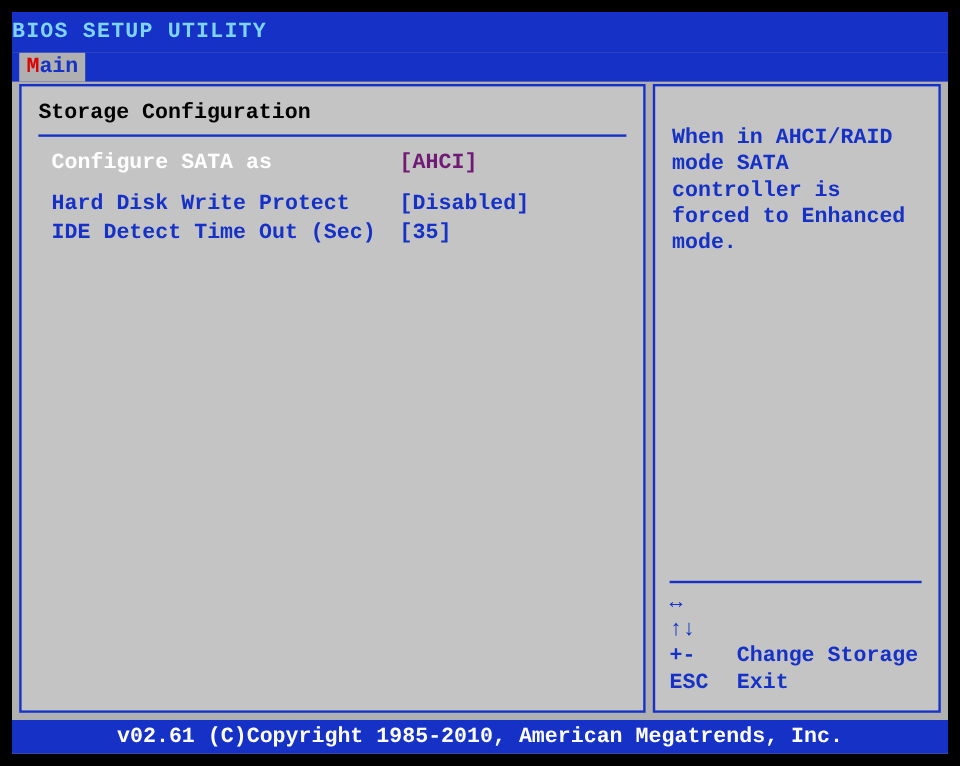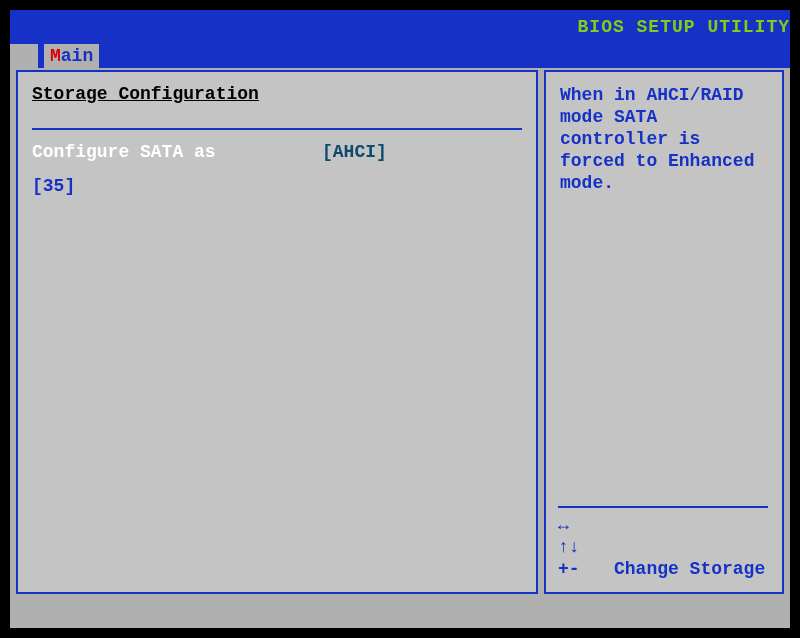--- a/index.html
+++ b/index.html
@@ -14,30 +14,29 @@
     }
     .screen {
       position: absolute;
       left: 10px; top: 10px;
       width: 780px; height: 618px;
       background: #b0b0b0;
     }
     .titlebar {
       height: 34px;
       background: #1531c6;
-      color: #84cc16;
-      text-align: right;
+      color: #7dd3fc;
+      text-align: left;
       line-height: 34px;
       letter-spacing: 1px;
     }
     .tabbar {
       height: 24px;
       background: #1531c6;
       position: relative;
-      margin-left: 28px;
     }
     .tab {
       position: absolute;
       left: 6px; top: 0;
       padding: 0 6px;
       height: 24px;
       line-height: 24px;
       background: #b0b0b0;
       color: #1531c6;
     }
@@ -50,43 +49,44 @@
       position: absolute;
       top: 0; bottom: 0;
       border: 2px solid #1531c6;
       background: #c4c4c4;
       padding: 12px 14px;
     }
     .pane-left { left: 0; width: 522px; }
     .pane-right { right: 0; width: 240px; }
     .section-title {
       color: #000;
-      margin-bottom: 24px;
-      text-decoration: underline;
+      margin-bottom: 8px;
     }
     .hr {
       border: 0;
       border-top: 2px solid #1531c6;
       margin: 4px 0 10px 0;
     }
     .row {
       display: flex;
       line-height: 24px;
       height: 24px;
+      margin-left: 11px;
     }
     .row .label { width: 290px; }
     .row .value { flex: 1; }
     .row.selected { color: #fff; }
     .row.selected .label { color: #fff; }
-    .row.selected .value { color: #0c4a6e; }
+    .row.selected .value { color: #701a75; }
     .normal { color: #1531c6; }
     .help-text {
       color: #1531c6;
       line-height: 22px;
       white-space: pre-wrap;
+      margin-top: 20px;
     }
     .legend {
       position: absolute;
       left: 12px; right: 14px; bottom: 12px;
       color: #1531c6;
     }
     .legend-sep {
       border: 0;
       border-top: 2px solid #1531c6;
       margin-bottom: 6px;
@@ -128,40 +128,52 @@
       <div class="section-title">Storage Configuration</div>
       <hr class="hr">
 
       <div class="row selected">
         <span class="label">Configure SATA as</span>
         <span class="value">[AHCI]</span>
       </div>
 
       <div style="height:10px"></div>
 
+      <div class="row normal">
+        <span class="label">Hard Disk Write Protect</span>
+        <span class="value">[Disabled]</span>
+      </div>
 
       <div class="row normal">
+        <span class="label">IDE Detect Time Out (Sec)</span>
         <span class="value">[35]</span>
       </div>
     </div>
 
     <div class="pane-right">
       <div class="help-text">When in AHCI/RAID mode SATA controller is forced to Enhanced mode.</div>
 
       <div class="legend">
         <hr class="legend-sep">
         <div class="legend-row">
           <span class="legend-key">↔</span>
         </div>
         <div class="legend-row">
           <span class="legend-key">↑↓</span>
         </div>
         <div class="legend-row">
           <span class="legend-key">+-</span>
           <span>Change Storage</span>
         </div>
+        <div class="legend-row">
+          <span class="legend-key">ESC</span>
+          <span>Exit</span>
+        </div>
       </div>
     </div>
 
   </div>
 
+  <div class="footer">
+    <span>v02.61 (C)Copyright 1985-2010, American Megatrends, Inc.</span>
+  </div>
 
 </div>
 
 </body></html>

